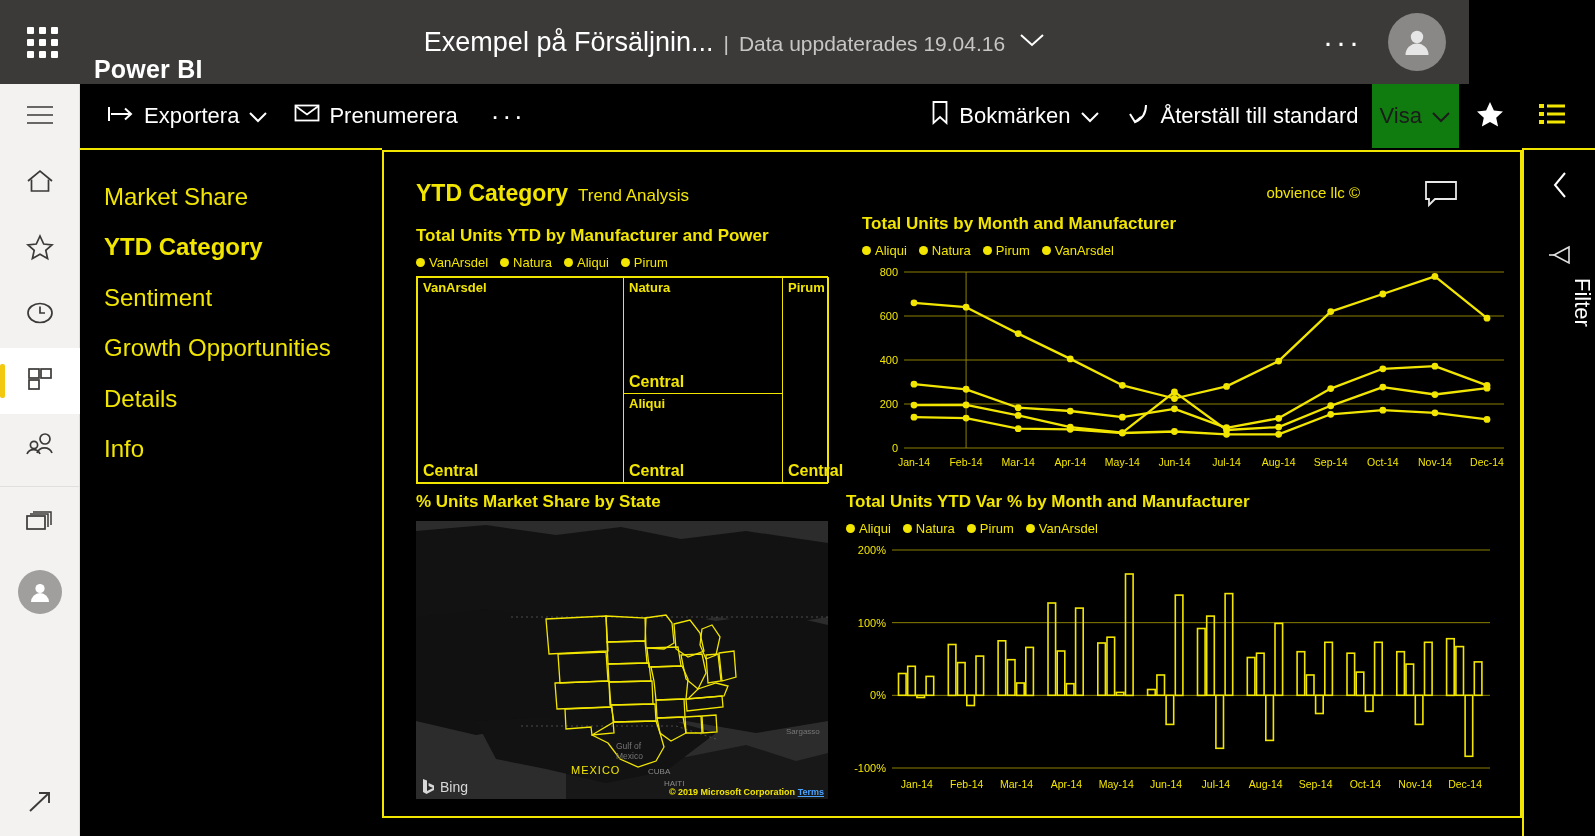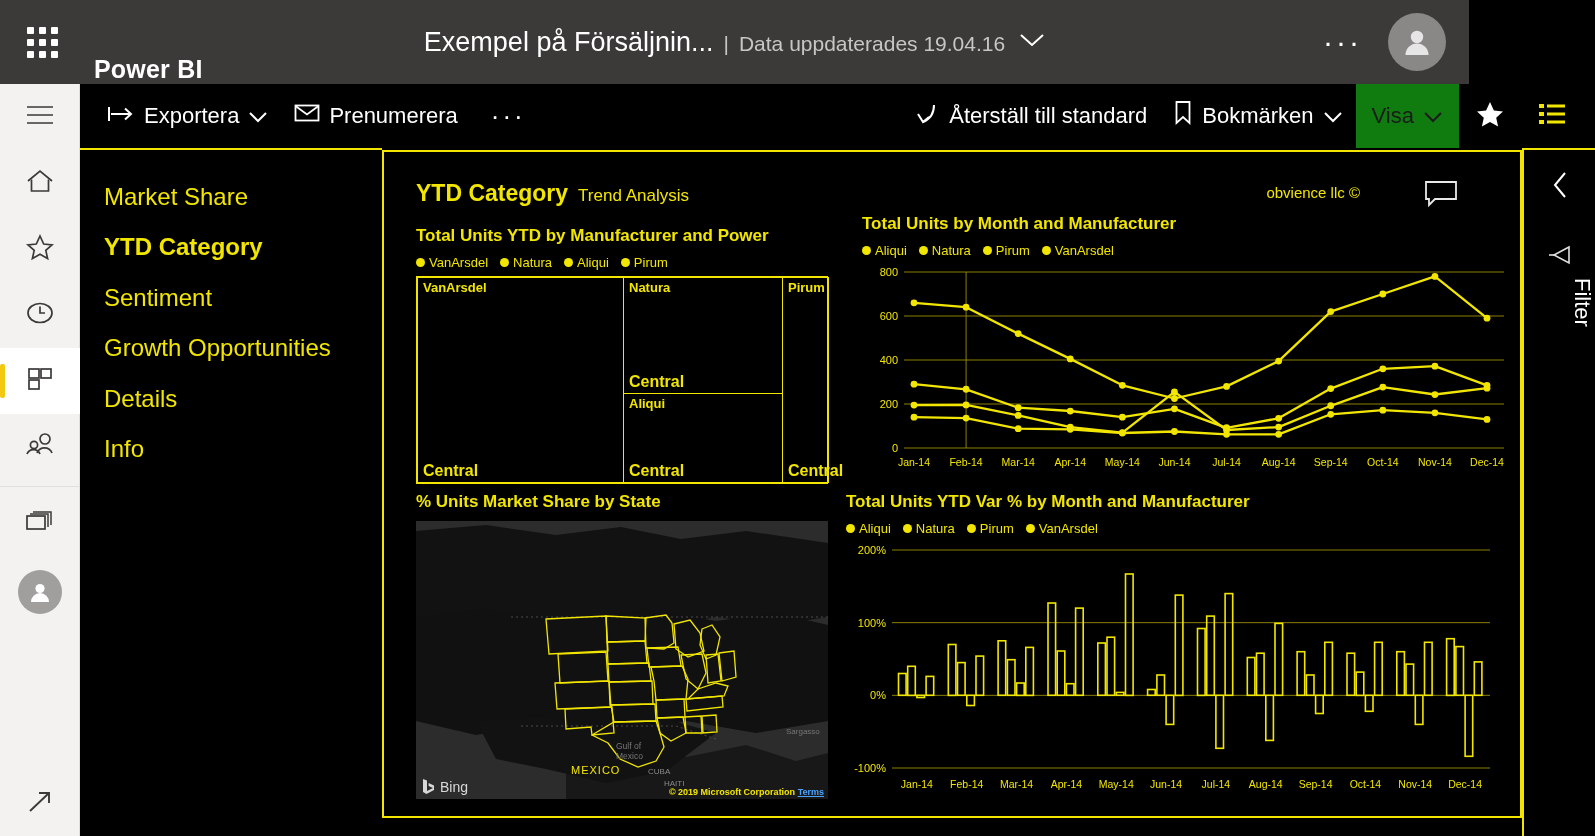--- a/index.html
+++ b/index.html
@@ -284,43 +284,43 @@
       </span>
       <span class="lbl">Prenumerera</span>
     </div>
 
     <div class="act" style="font-size:26px;letter-spacing:3px;padding:0 20px;">···</div>
 
     <div class="spacer"></div>
 
     <div class="act">
       <span>
+        <svg width="20" height="26" viewBox="0 0 20 26">
+          <path d="M3.5 2 H16.5 V23 L10 17 L3.5 23 Z" stroke="#fff" stroke-width="1.8" fill="none"></path>
+        </svg>
+      </span>
+      <span class="lbl">Bokmärken</span>
+      <span>
+        <svg width="20" height="12" viewBox="0 0 20 12">
+            <path d="M2 2 L10 10 L18 2" stroke="#fff" stroke-width="2" fill="none"></path>
+          </svg>
+      </span>
+    </div>
+
+    <div class="act">
+      <span>
         <svg width="26" height="26" viewBox="0 0 26 26">
           <path d="M20 5 C20 16 14 20 9 22" stroke="#fff" stroke-width="2" fill="none"></path>
           <path d="M4 14 L9 22 L15 17" stroke="#fff" stroke-width="2" fill="none"></path>
         </svg>
       </span>
       <span class="lbl">Återställ till standard</span>
     </div>
 
-    <div class="act">
-      <span>
-        <svg width="20" height="26" viewBox="0 0 20 26">
-          <path d="M3.5 2 H16.5 V23 L10 17 L3.5 23 Z" stroke="#fff" stroke-width="1.8" fill="none"></path>
-        </svg>
-      </span>
-      <span class="lbl">Bokmärken</span>
-      <span>
-        <svg width="20" height="12" viewBox="0 0 20 12">
-            <path d="M2 2 L10 10 L18 2" stroke="#fff" stroke-width="2" fill="none"></path>
-          </svg>
-      </span>
-    </div>
-
-    <div class="act green" style="padding:0 16px;">
+    <div class="act green" style="padding:0 8px;">
       <span class="lbl">Visa</span>
       <span>
         <svg width="20" height="12" viewBox="0 0 20 12">
             <path d="M2 2 L10 10 L18 2" stroke="#1b1b1b" stroke-width="2" fill="none"></path>
           </svg>
       </span>
     </div>
 
     <div class="iconbtn">
       <span>

